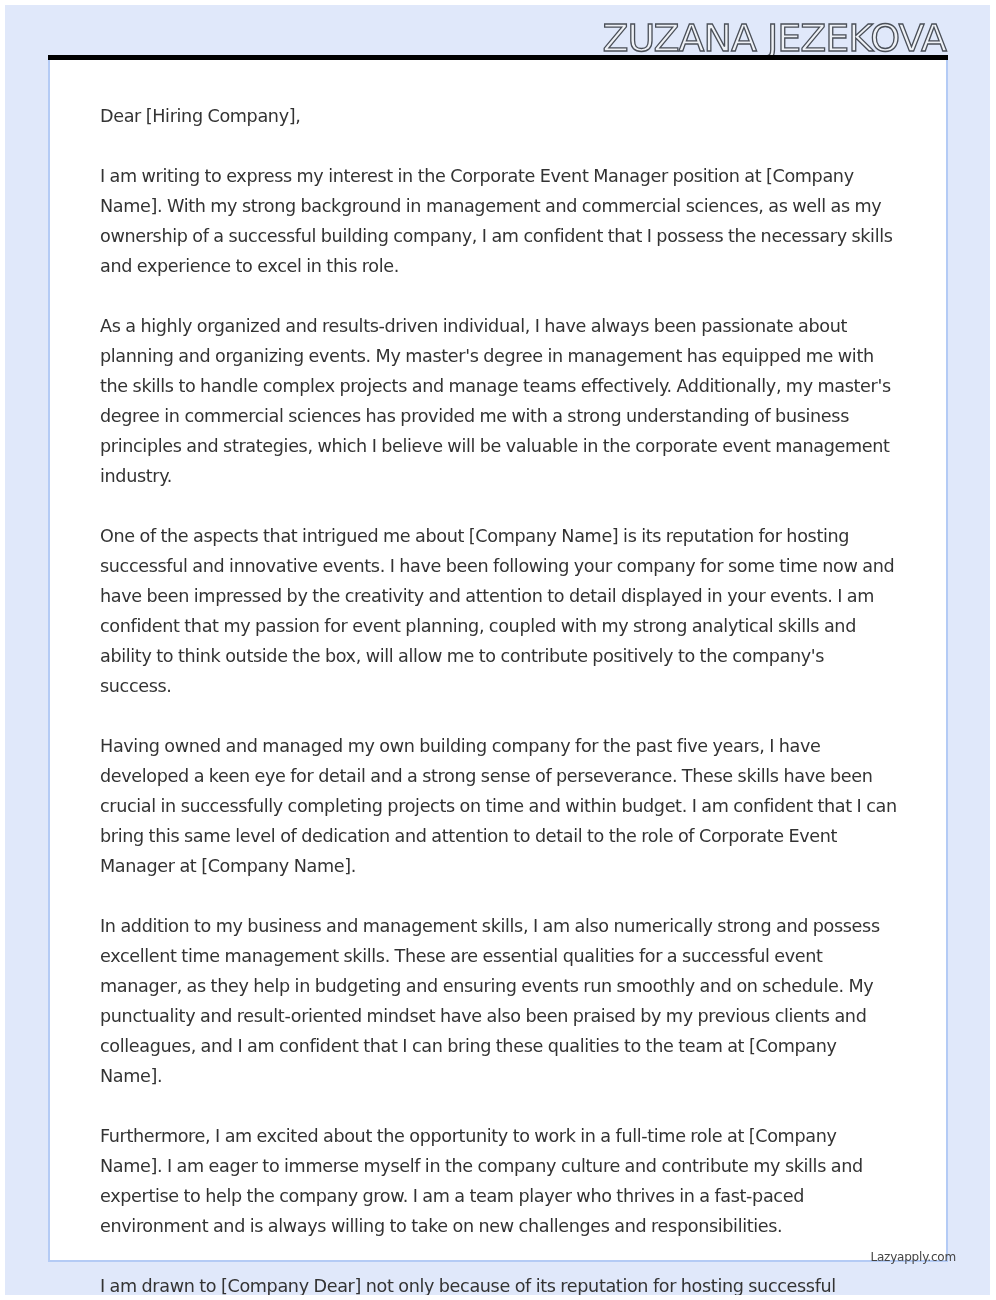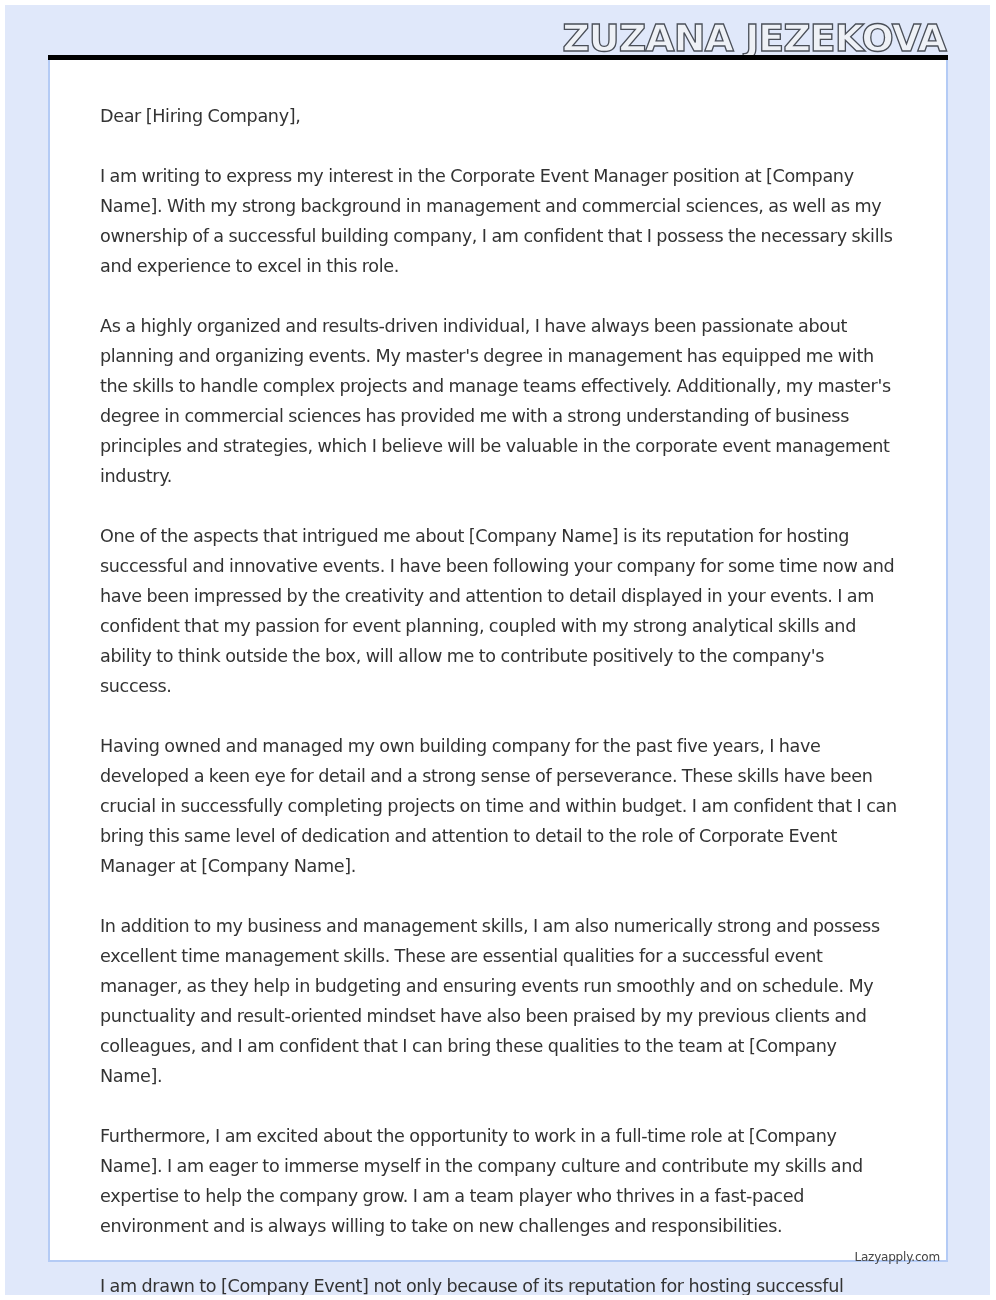--- a/index.html
+++ b/index.html
@@ -3,57 +3,57 @@
 <meta charset="utf-8">
 <style>
   html, body { margin: 0; padding: 0; background: #ffffff; }
   body { width: 996px; height: 1300px; overflow: hidden; position: relative; font-family: "DejaVu Sans", sans-serif; }
   .page-bg {
     position: absolute; left: 5px; top: 5px; width: 985px; height: 1290px;
     background: #e0e8fa; overflow: hidden;
   }
   .header-name {
     position: absolute; right: 44px; top: 10px;
-    font-family: "DejaVu Sans", sans-serif; font-size: 38px; font-weight: 700;
+    font-family: "DejaVu Sans", sans-serif; font-size: 38px; font-weight: 400;
     letter-spacing: -1px;
     color: #eef1f6;
     -webkit-text-stroke: 1.3px #4a4f58;
     line-height: 46px; white-space: nowrap;
   }
   .top-rule {
     position: absolute; left: 43px; top: 50px; width: 900px; height: 5px; background: #000000;
   }
   .card {
     position: absolute; left: 43px; top: 55px; width: 896px; height: 1200px;
     background: #ffffff;
     border-left: 2px solid #b4cbf5; border-right: 2px solid #b4cbf5; border-bottom: 2px solid #b4cbf5;
   }
   .letter {
     position: absolute; left: 95px; top: 96px; width: 800px;
     font-family: "DejaVu Sans", sans-serif; font-size: 17.6px; line-height: 30px; color: #333333;
     letter-spacing: -0.35px; word-spacing: -0.5px;
   }
   .letter p { margin: 0 0 30px 0; }
   .watermark {
-    position: absolute; right: 50px; top: 1245px;
+    position: absolute; right: 34px; top: 1245px;
     font-family: "DejaVu Sans", sans-serif; font-size: 12px; color: #444444;
     letter-spacing: -0.2px;
   }
 </style>
 </head>
 <body>
 
 <div class="page-bg">
   <div class="header-name">ZUZANA JEZEKOVA</div>
   <div class="top-rule"></div>
   <div class="card"></div>
   <div class="letter">
     <p>Dear [Hiring Company],</p>
     <p>I am writing to express my interest in the Corporate Event Manager position at [Company Name]. With my strong background in management and commercial sciences, as well as my ownership of a successful building company, I am confident that I possess the necessary skills and experience to excel in this role.</p>
     <p>As a highly organized and results-driven individual, I have always been passionate about planning and organizing events. My master's degree in management has equipped me with the skills to handle complex projects and manage teams effectively. Additionally, my master's degree in commercial sciences has provided me with a strong understanding of business principles and strategies, which I believe will be valuable in the corporate event management industry.</p>
     <p>One of the aspects that intrigued me about [Company Name] is its reputation for hosting successful and innovative events. I have been following your company for some time now and have been impressed by the creativity and attention to detail displayed in your events. I am confident that my passion for event planning, coupled with my strong analytical skills and ability to think outside the box, will allow me to contribute positively to the company's success.</p>
     <p>Having owned and managed my own building company for the past five years, I have developed a keen eye for detail and a strong sense of perseverance. These skills have been crucial in successfully completing projects on time and within budget. I am confident that I can bring this same level of dedication and attention to detail to the role of Corporate Event Manager at [Company Name].</p>
     <p>In addition to my business and management skills, I am also numerically strong and possess excellent time management skills. These are essential qualities for a successful event manager, as they help in budgeting and ensuring events run smoothly and on schedule. My punctuality and result-oriented mindset have also been praised by my previous clients and colleagues, and I am confident that I can bring these qualities to the team at [Company Name].</p>
     <p>Furthermore, I am excited about the opportunity to work in a full-time role at [Company Name]. I am eager to immerse myself in the company culture and contribute my skills and expertise to help the company grow. I am a team player who thrives in a fast-paced environment and is always willing to take on new challenges and responsibilities.</p>
-    <p>I am drawn to [Company Event] not only because of its reputation for hosting successful</p>
+    <p>I am drawn to [Company Dear] not only because of its reputation for hosting successful</p>
   </div>
   <div class="watermark">Lazyapply.com</div>
 </div>
 
 </body></html>

